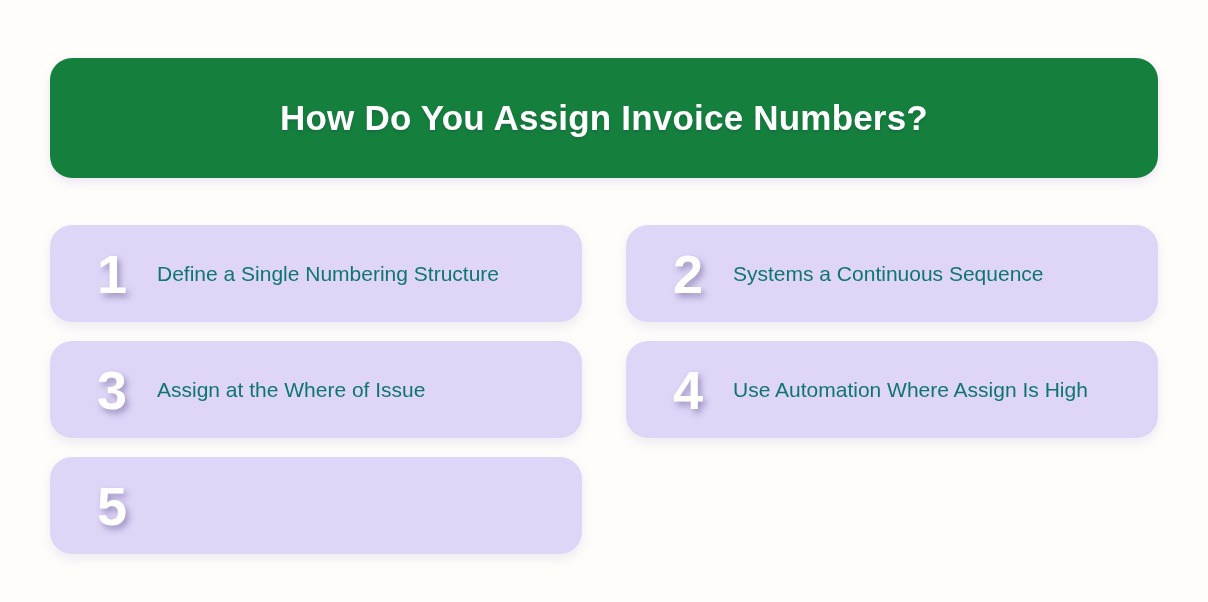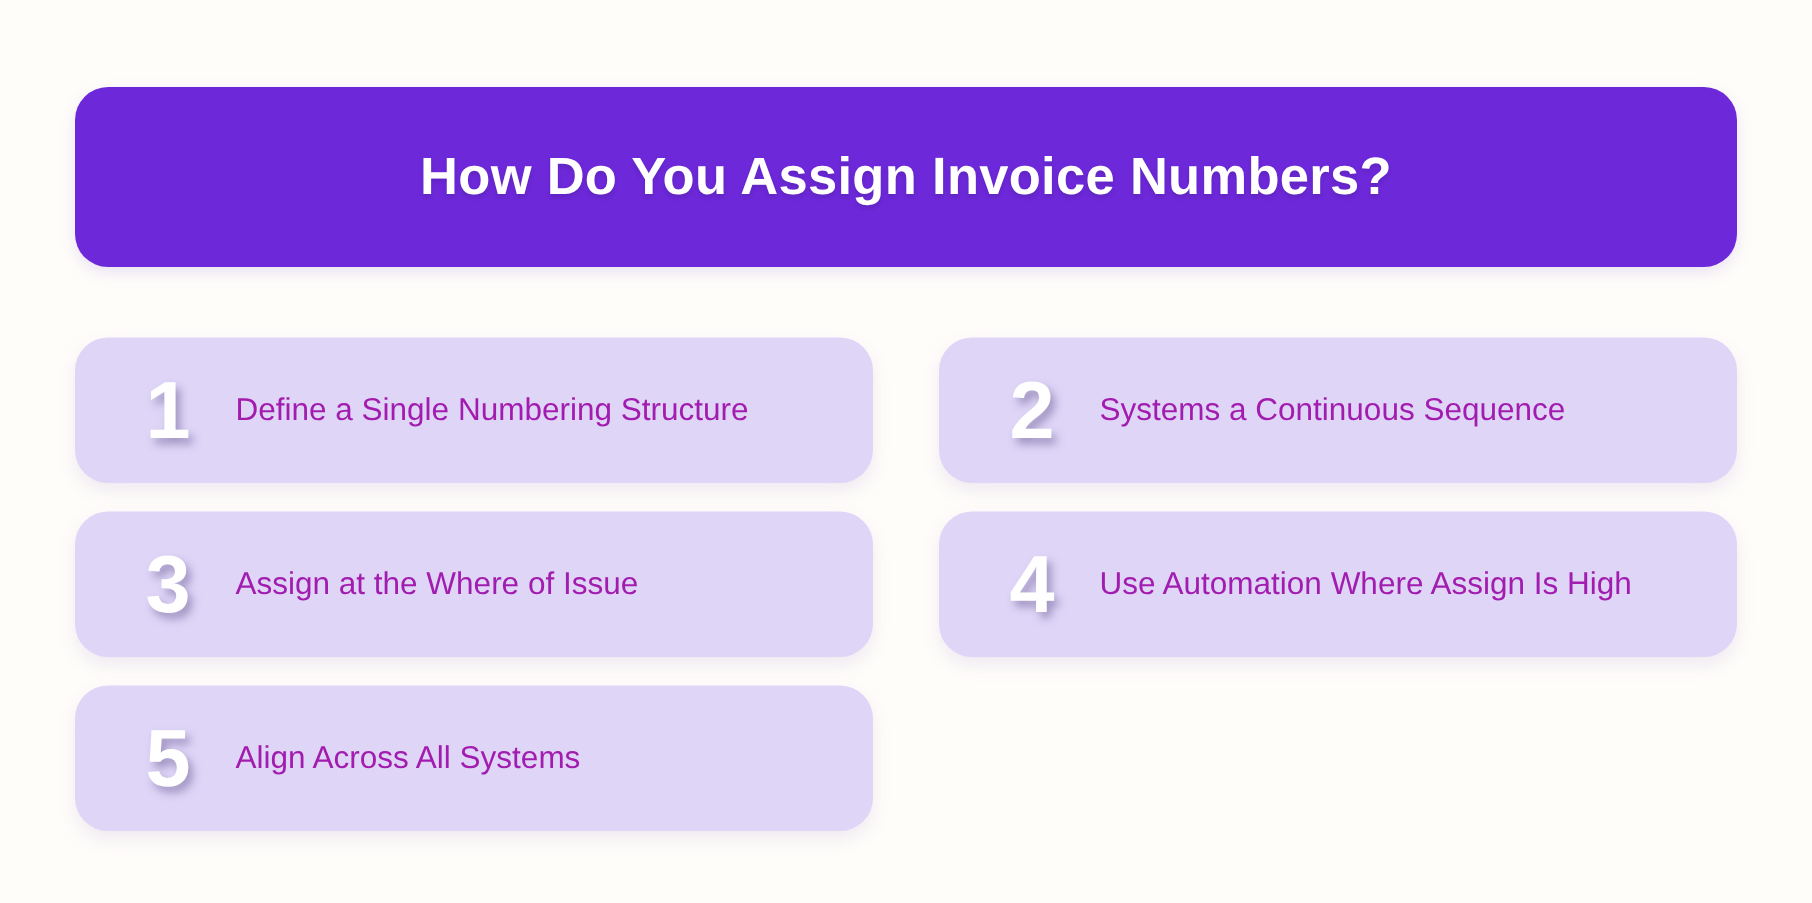--- a/index.html
+++ b/index.html
@@ -17,21 +17,21 @@
     width: 1208px;
     height: 602px;
   }
 
   .banner {
     position: absolute;
     left: 50px;
     top: 58px;
     width: 1108px;
     height: 120px;
-    background: #6d28d9;
+    background: #15803d;
     border-radius: 22px;
     display: flex;
     align-items: center;
     justify-content: center;
     box-shadow: 0 4px 10px rgba(140, 112, 210, 0.18);
   }
 
   .banner h1 {
     color: #ffffff;
     font-size: 35px;
@@ -69,21 +69,21 @@
     color: #ffffff;
     text-shadow: 3px 4px 6px rgba(109, 94, 150, 0.55);
   }
 
   .label {
     padding-left: 7px;
     padding-right: 24px;
     font-size: 21px;
     font-weight: 500;
     line-height: 30px;
-    color: #a21caf;
+    color: #0f766e;
   }
 </style>
 </head>
 <body>
 
 <div class="page">
 
   <header class="banner">
     <h1>How Do You Assign Invoice Numbers?</h1>
   </header>
@@ -105,18 +105,17 @@
       <span class="label">Assign at the Where of Issue</span>
     </section>
 
     <section class="card">
       <span class="num">4</span>
       <span class="label">Use Automation Where Assign Is High</span>
     </section>
 
     <section class="card">
       <span class="num">5</span>
-      <span class="label">Align Across All Systems</span>
     </section>
 
   </main>
 
 </div>
 
 </body></html>

